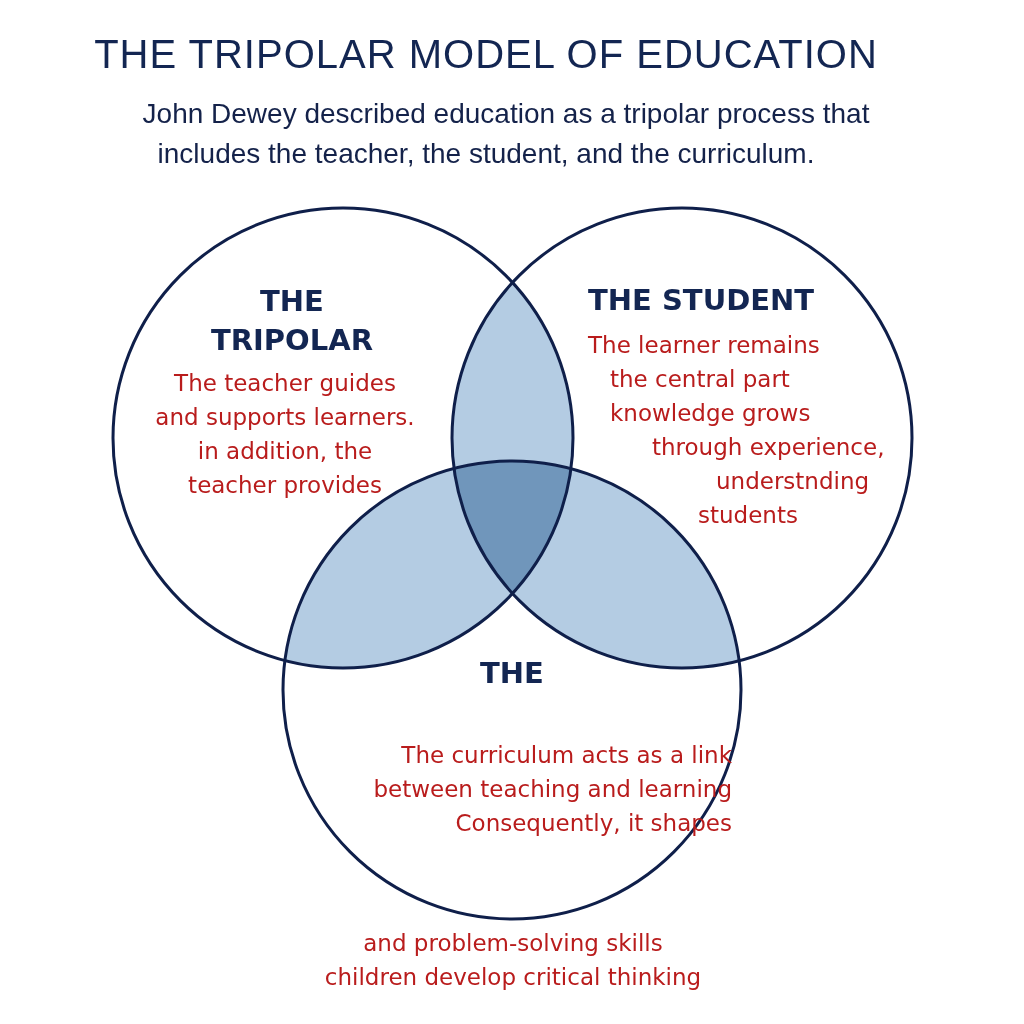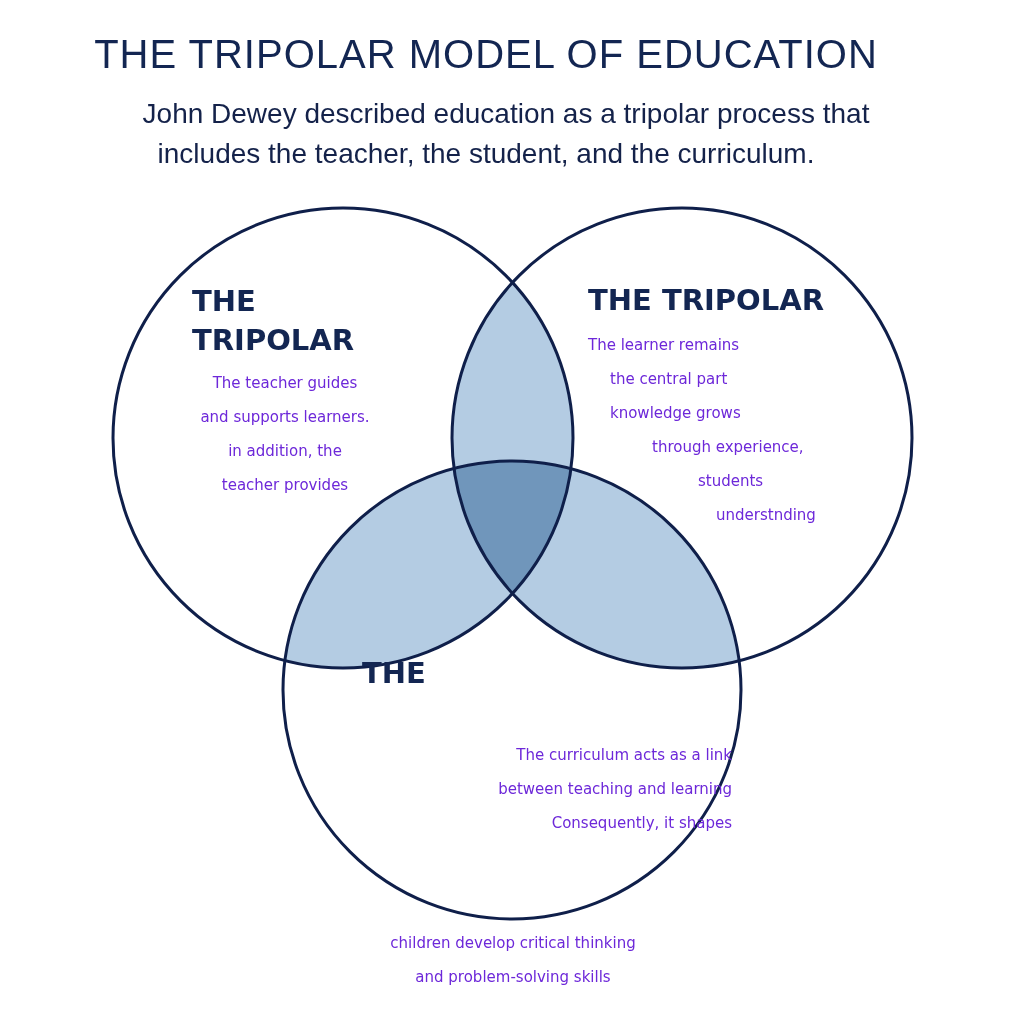--- a/index.html
+++ b/index.html
@@ -2,22 +2,22 @@
 <html><head>
 <meta charset="utf-8">
 <style>
   html, body { margin:0; padding:0; background:#ffffff; }
   body { width:1024px; height:1024px; position:relative; overflow:hidden; font-family:"DejaVu Sans", sans-serif; color:#14224a; }
   .title { position:absolute; top:32px; left:0; width:956px; text-align:center; font-family:"Liberation Sans", sans-serif; font-weight:normal; font-size:40px; letter-spacing:1px; color:#132652;margin-left:8px; }
   .subtitle { position:absolute; left:0; width:1024px; text-align:center; font-family:"Liberation Sans", sans-serif; font-size:28px; color:#14224a; }
   #sub1 { top:98px; left:-6px; }
   #sub2 { top:138px; left:-26px; }
   svg.venn { position:absolute; top:0; left:0; }
-  .heading { position:absolute; text-align:left; font-weight:bold; font-size:29px; color:#132652; line-height:39px; }
-  .body { position:absolute; font-size:15px; line-height:34px; color:#6d28d9; white-space:nowrap; }
+  .heading { position:absolute; text-align:center; font-weight:bold; font-size:29px; color:#132652; line-height:39px; }
+  .body { position:absolute; font-size:23px; line-height:34px; color:#b91c1c; white-space:nowrap; }
   .center { text-align:center; }
 </style>
 </head>
 <body>
 
 <div class="title">THE TRIPOLAR MODEL OF EDUCATION</div>
 <div class="subtitle" id="sub1">John Dewey described education as a tripolar process that</div>
 <div class="subtitle" id="sub2">includes the teacher, the student, and the curriculum.</div>
 
 <svg class="venn" width="1024" height="1024">
@@ -59,35 +59,35 @@
   <div>THE</div>
   <div>TRIPOLAR</div>
 </div>
 <div class="body center" style="left:130px; top:366px; width:310px;">
   <div>The teacher guides</div>
   <div>and supports learners.</div>
   <div>in addition, the</div>
   <div>teacher provides</div>
 </div>
 
-<div class="heading" style="left:588px; top:281px; white-space:nowrap;">THE TRIPOLAR</div>
+<div class="heading" style="left:588px; top:281px; white-space:nowrap;">THE STUDENT</div>
 <div class="body" style="left:588px; top:328px;">
   <div>The learner remains</div>
   <div style="padding-left:22px;">the central part</div>
   <div style="padding-left:22px;">knowledge grows</div>
   <div style="padding-left:64px;">through experience,</div>
+  <div style="padding-left:128px;">understnding</div>
   <div style="padding-left:110px;">students</div>
-  <div style="padding-left:128px;">understnding</div>
 </div>
 
 <div class="heading" style="left:362px; top:654px; width:300px;">
   <div>THE</div>
 </div>
 <div class="body center" style="left:312px; top:738px; width:420px;text-align:right;">
   <div>The curriculum acts as a link</div>
   <div>between teaching and learning</div>
   <div>Consequently, it shapes</div>
 </div>
 
 <div class="body center" style="left:258px; top:926px; width:510px;">
+  <div>and problem-solving skills</div>
   <div>children develop critical thinking</div>
-  <div>and problem-solving skills</div>
 </div>
 
 </body></html>

